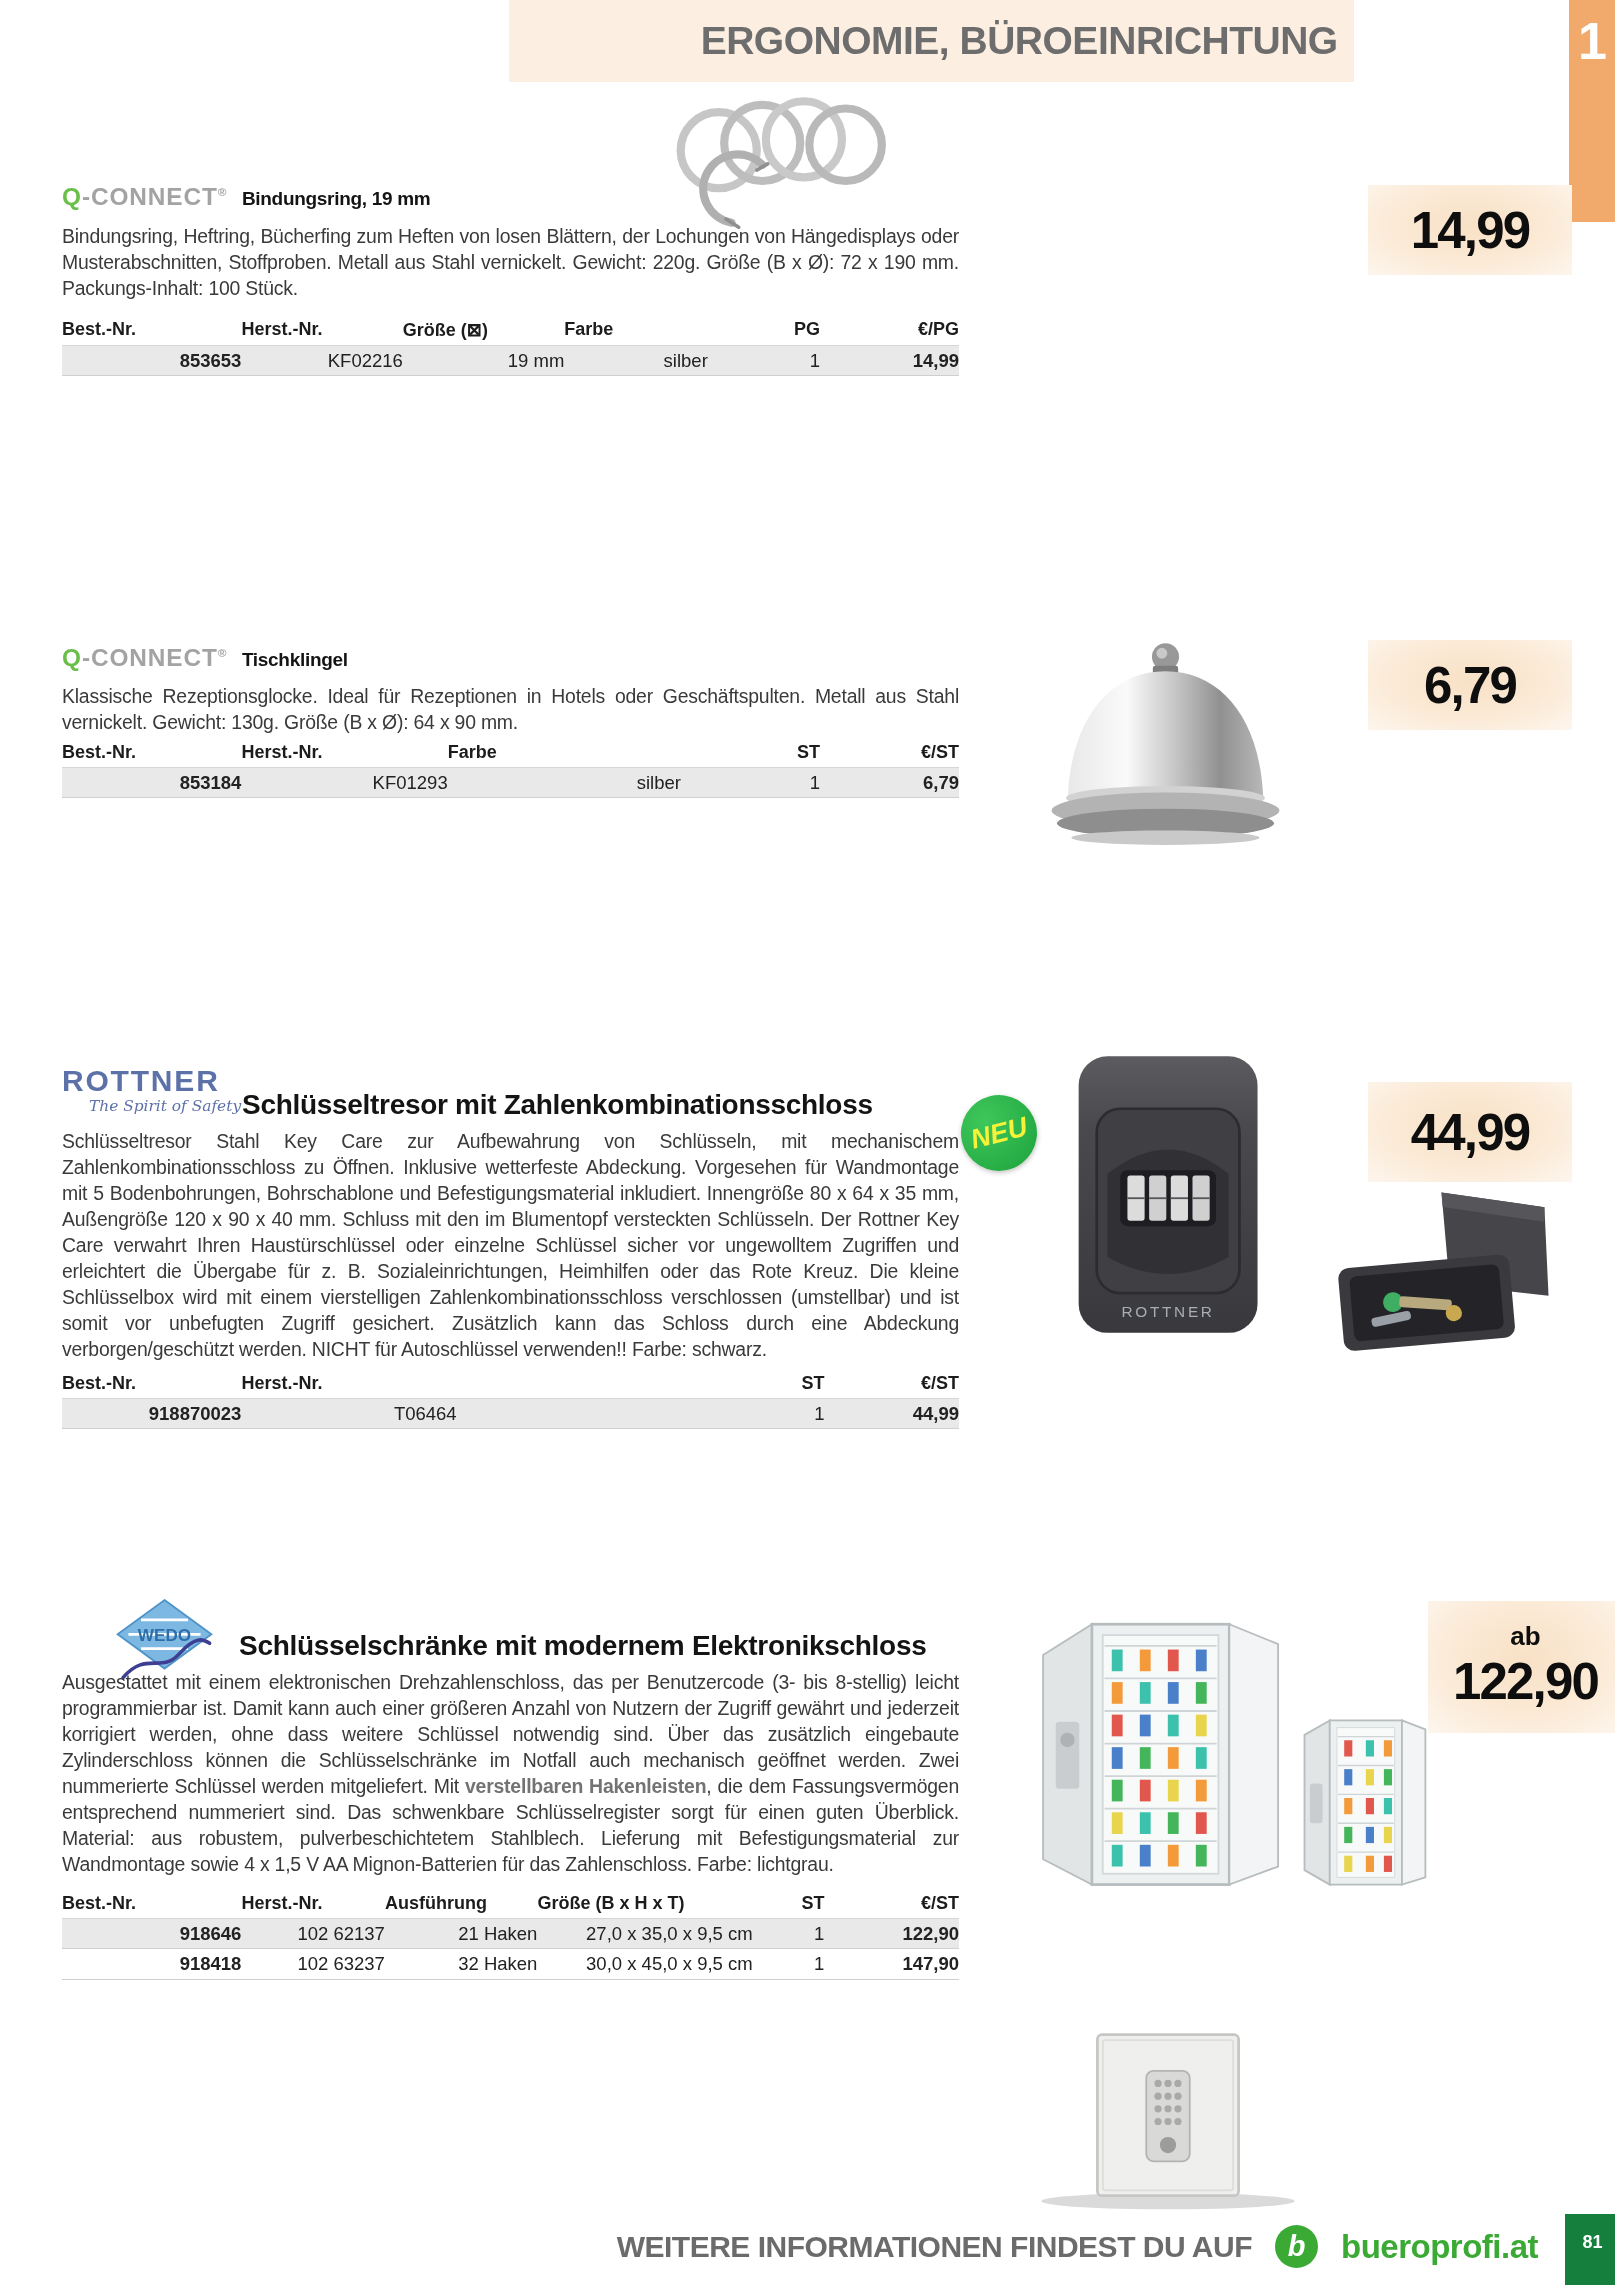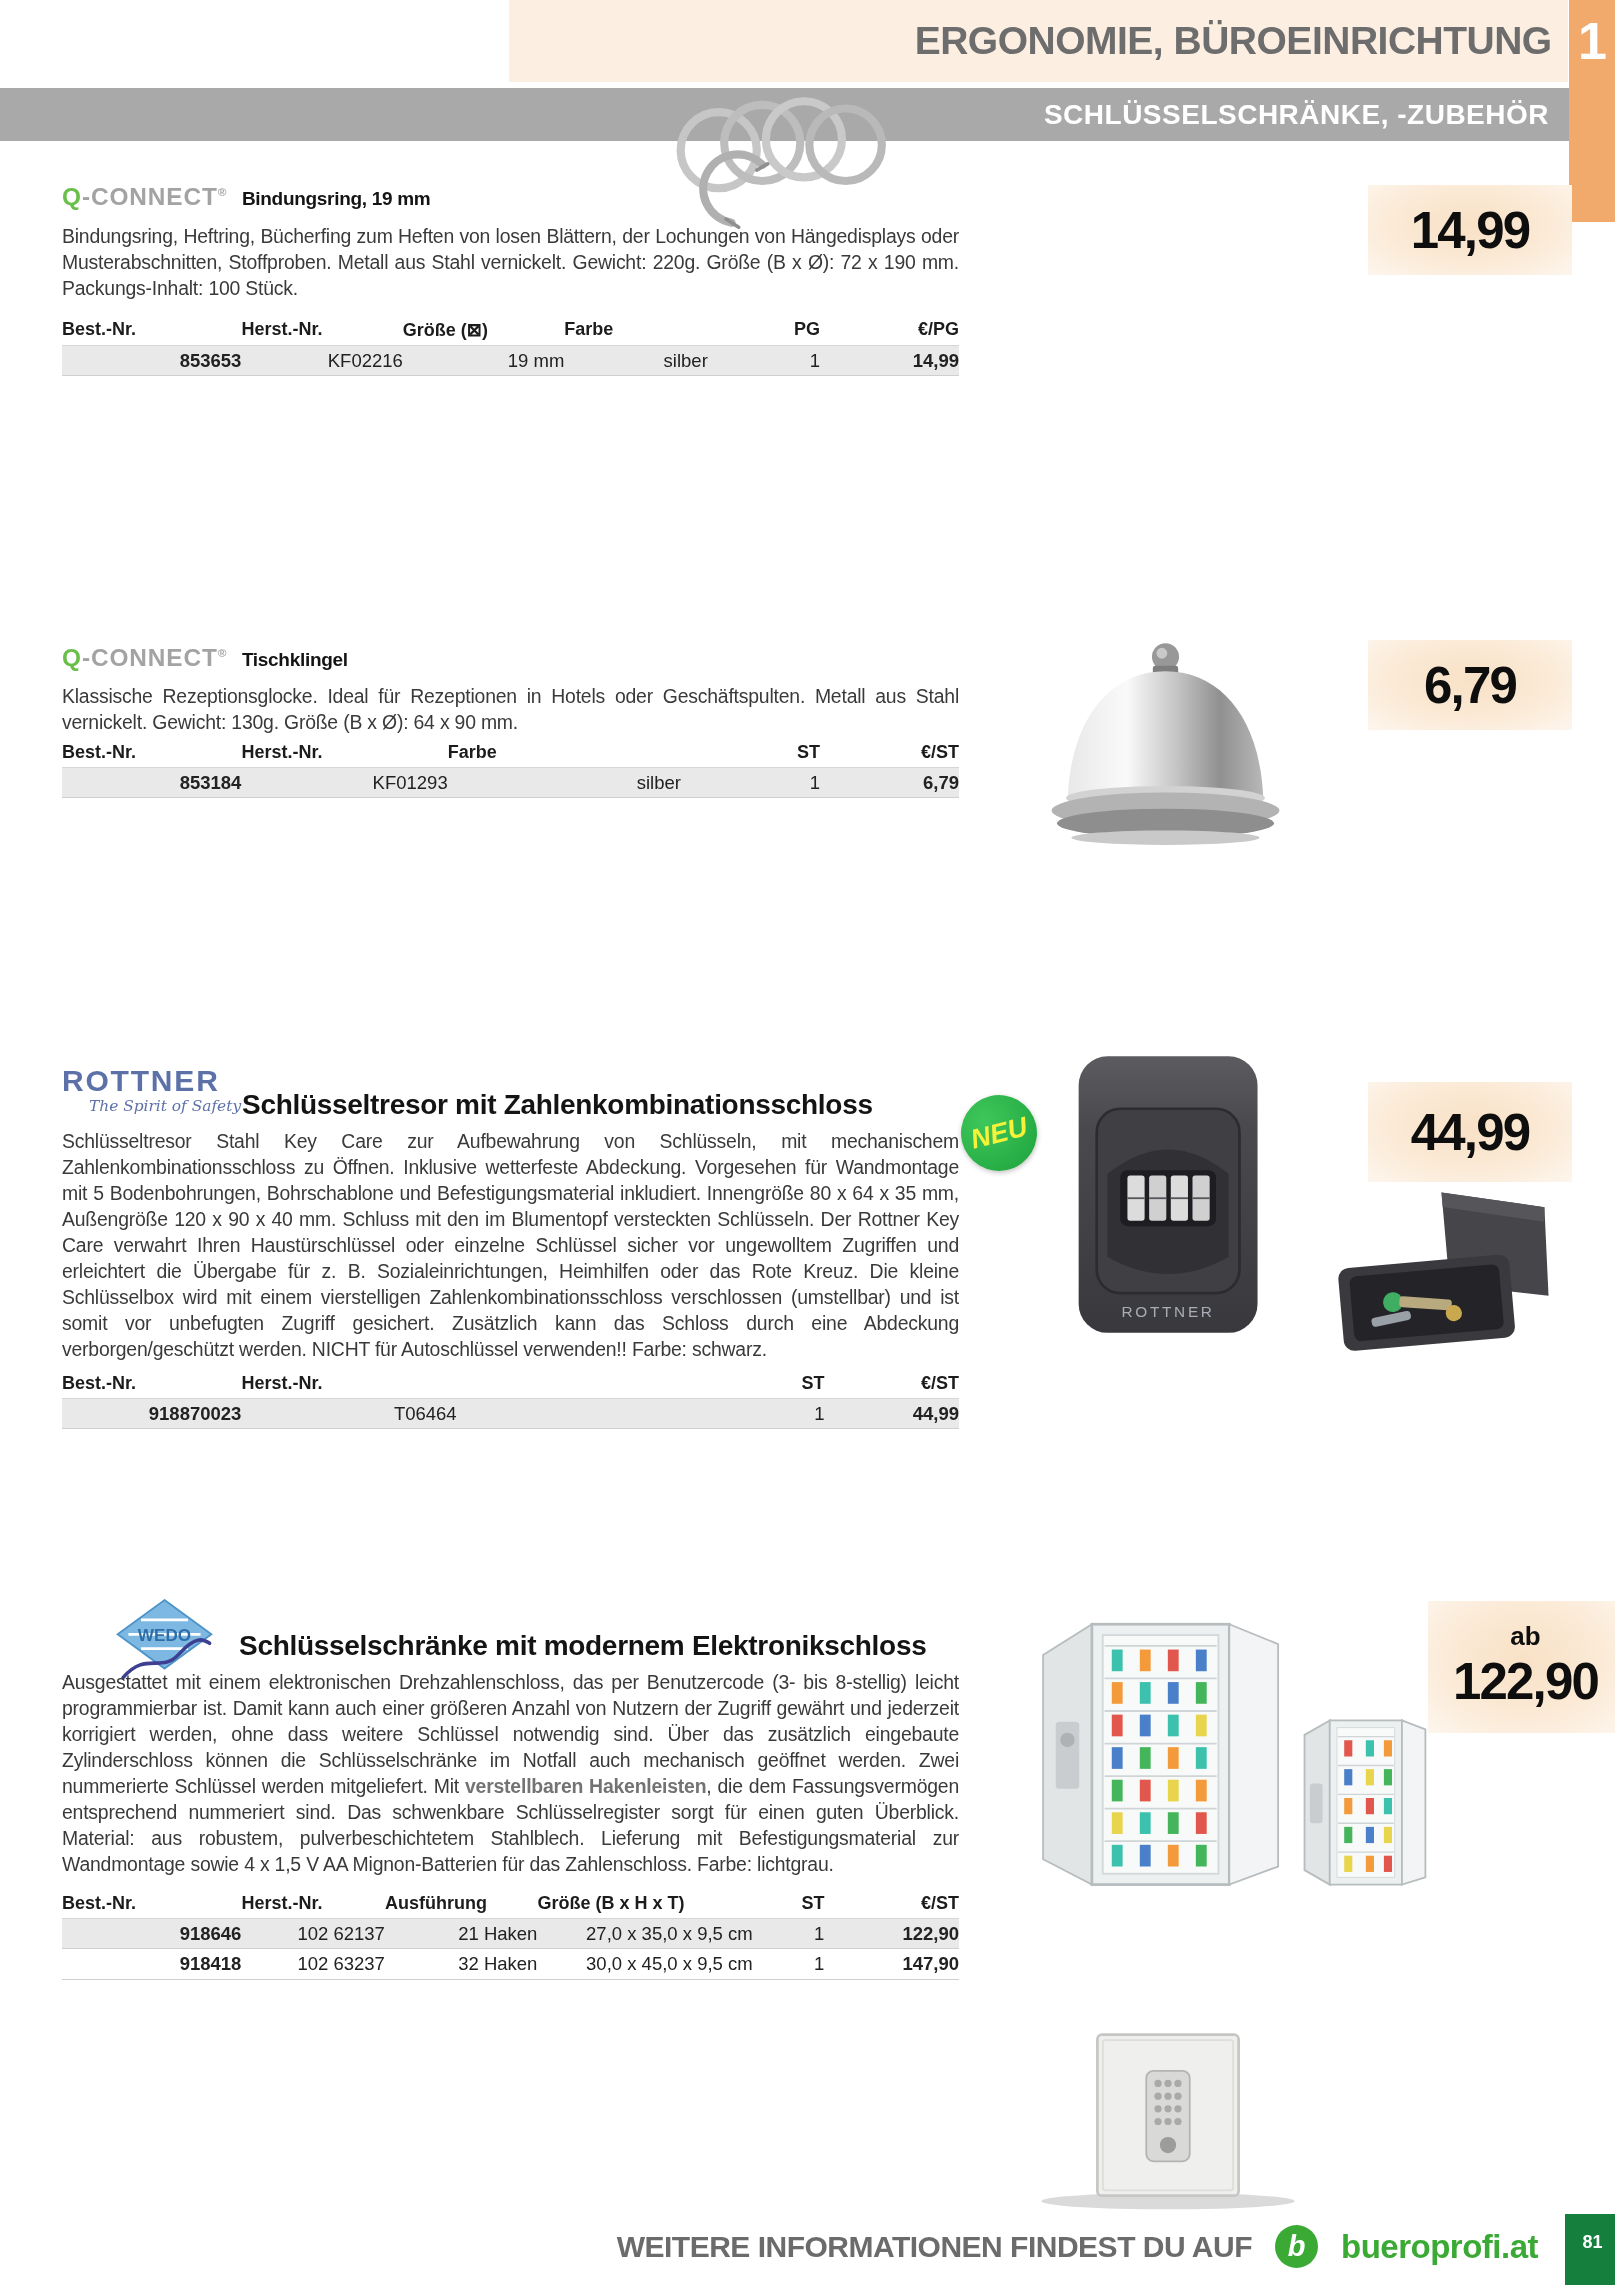--- a/index.html
+++ b/index.html
@@ -1,21 +1,21 @@
 <!DOCTYPE html>
 <html lang="de" style="font-size:14.5px"><head>
 <meta charset="utf-8">
 <style>
   * { margin:0; padding:0; box-sizing:border-box; }
   html,body { background:#ffffff; }
   body { font-family:"Liberation Sans", sans-serif; }
   .page { position:relative; width:1616px; height:2285px; background:#ffffff; overflow:hidden; }
 
   
-  .header-bar { position:absolute; left:509px; top:0; width:1059px; height:82px; background:#fcefe2; }
+  .header-bar { position:absolute; left:509px; top:0; width:845px; height:82px; background:#fcefe2; }
   .header-title { position:absolute; right:16.3px; top:0; line-height:82px; font-size:39px; font-weight:bold; color:#6d6d6d; letter-spacing:-0.5px; white-space:nowrap; }
   .chapter-tab { position:absolute; left:1569px; top:0; width:47px; height:222px; background:#f2a96c; }
   .chapter-num { text-align:center; margin-top:11px; font-size:52px; font-weight:bold; color:#ffffff; }
   .sub-bar { position:absolute; left:0; top:88px; width:1569px; height:53px; background:#a9a9a9; }
   .sub-title { position:absolute; right:20px; top:0; line-height:53px; font-size:28px; font-weight:bold; color:#ffffff; letter-spacing:0.5px; white-space:nowrap; }
 
   
   .p-head { position:absolute; display:flex; align-items:baseline; gap:14.5px; white-space:nowrap; }
   .qc-logo { font-size:24.4px; font-weight:bold; letter-spacing:0.9px; }
   .qc-q { color:#6abf4b; }
@@ -102,23 +102,20 @@
 </head>
 <body>
 
 <div class="page">
 
   <div class="header-bar">
     <div class="header-title">ERGONOMIE, BÜROEINRICHTUNG</div>
   </div>
   <div class="chapter-tab">
     <div class="chapter-num">1</div>
-  </div>
-  <div class="sub-bar">
-    <div class="sub-title">SCHLÜSSELSCHRÄNKE, -ZUBEHÖR</div>
   </div>
 
   <section>
     <div class="p-head" style="left:62px; top:183px;">
       <span class="qc-logo"><span class="qc-q">Q</span><span class="qc-rest">-CONNECT</span><span class="qc-reg">®</span></span>
       <h2 class="p-title">Bindungsring, 19 mm</h2>
     </div>
     <p class="desc d1">Bindungsring, Heftring, Bücherfing zum Heften von losen Blättern, der Lochungen von Hängedisplays oder Musterabschnitten, Stoffproben. Metall aus Stahl vernickelt. Gewicht: 220g. Größe (B x Ø): 72 x 190 mm. Packungs-Inhalt: 100 Stück.</p>
     <table class="ptable t1">
       <thead>

